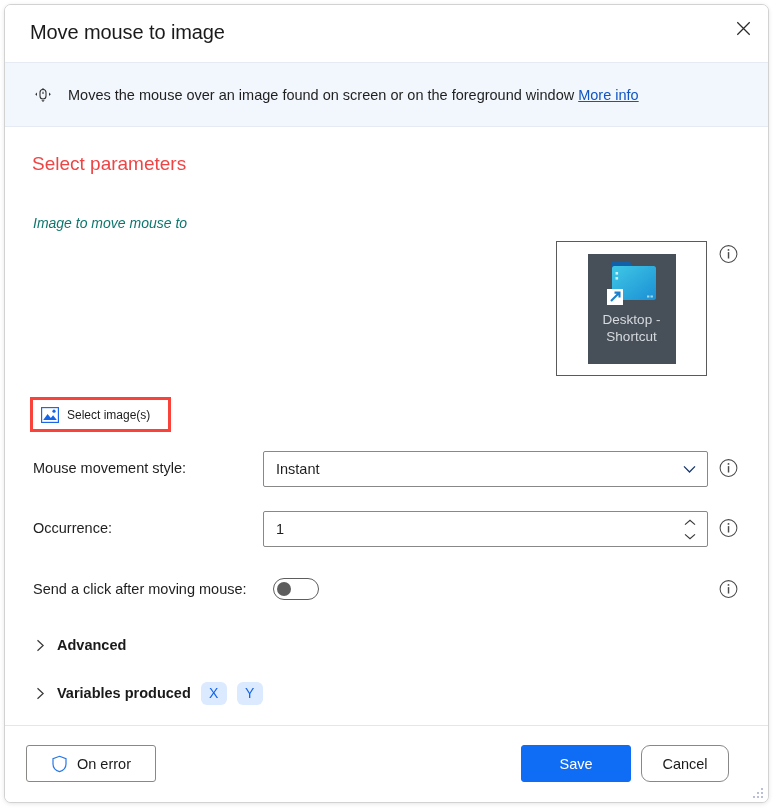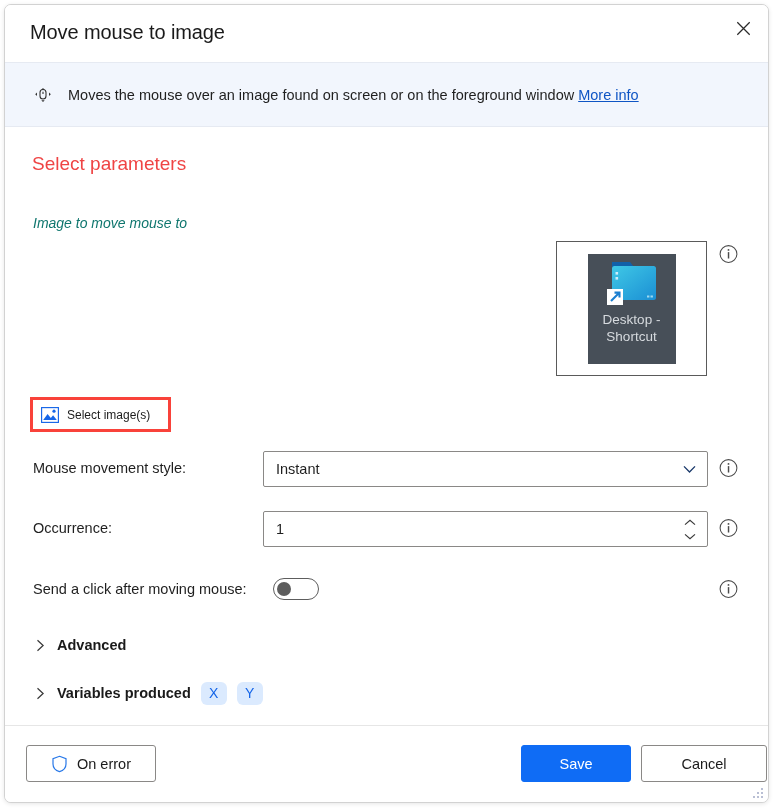--- a/index.html
+++ b/index.html
@@ -336,21 +336,21 @@
     display: flex; align-items: center; justify-content: center;
     font-size: 14.5px;
     color: #1b1b1b;
     cursor: pointer;
   }
   .btn-onerror { left: 21px; width: 130px; gap: 9px; }
   .btn-save {
     left: 516px; width: 110px;
     background: #0f6cf5; border-color: #0f6cf5; color: #ffffff;
   }
-  .btn-cancel { left: 636px; width: 126px; }
+  .btn-cancel { left: 636px; width: 88px; border-radius: 9px; }
   .grip {
     position: absolute;
     right: 5px; bottom: 4px;
     width: 13px; height: 13px;
   }
   .grip i {
     position: absolute;
     width: 2px; height: 2px;
     background: #b9bfd4;
   }

